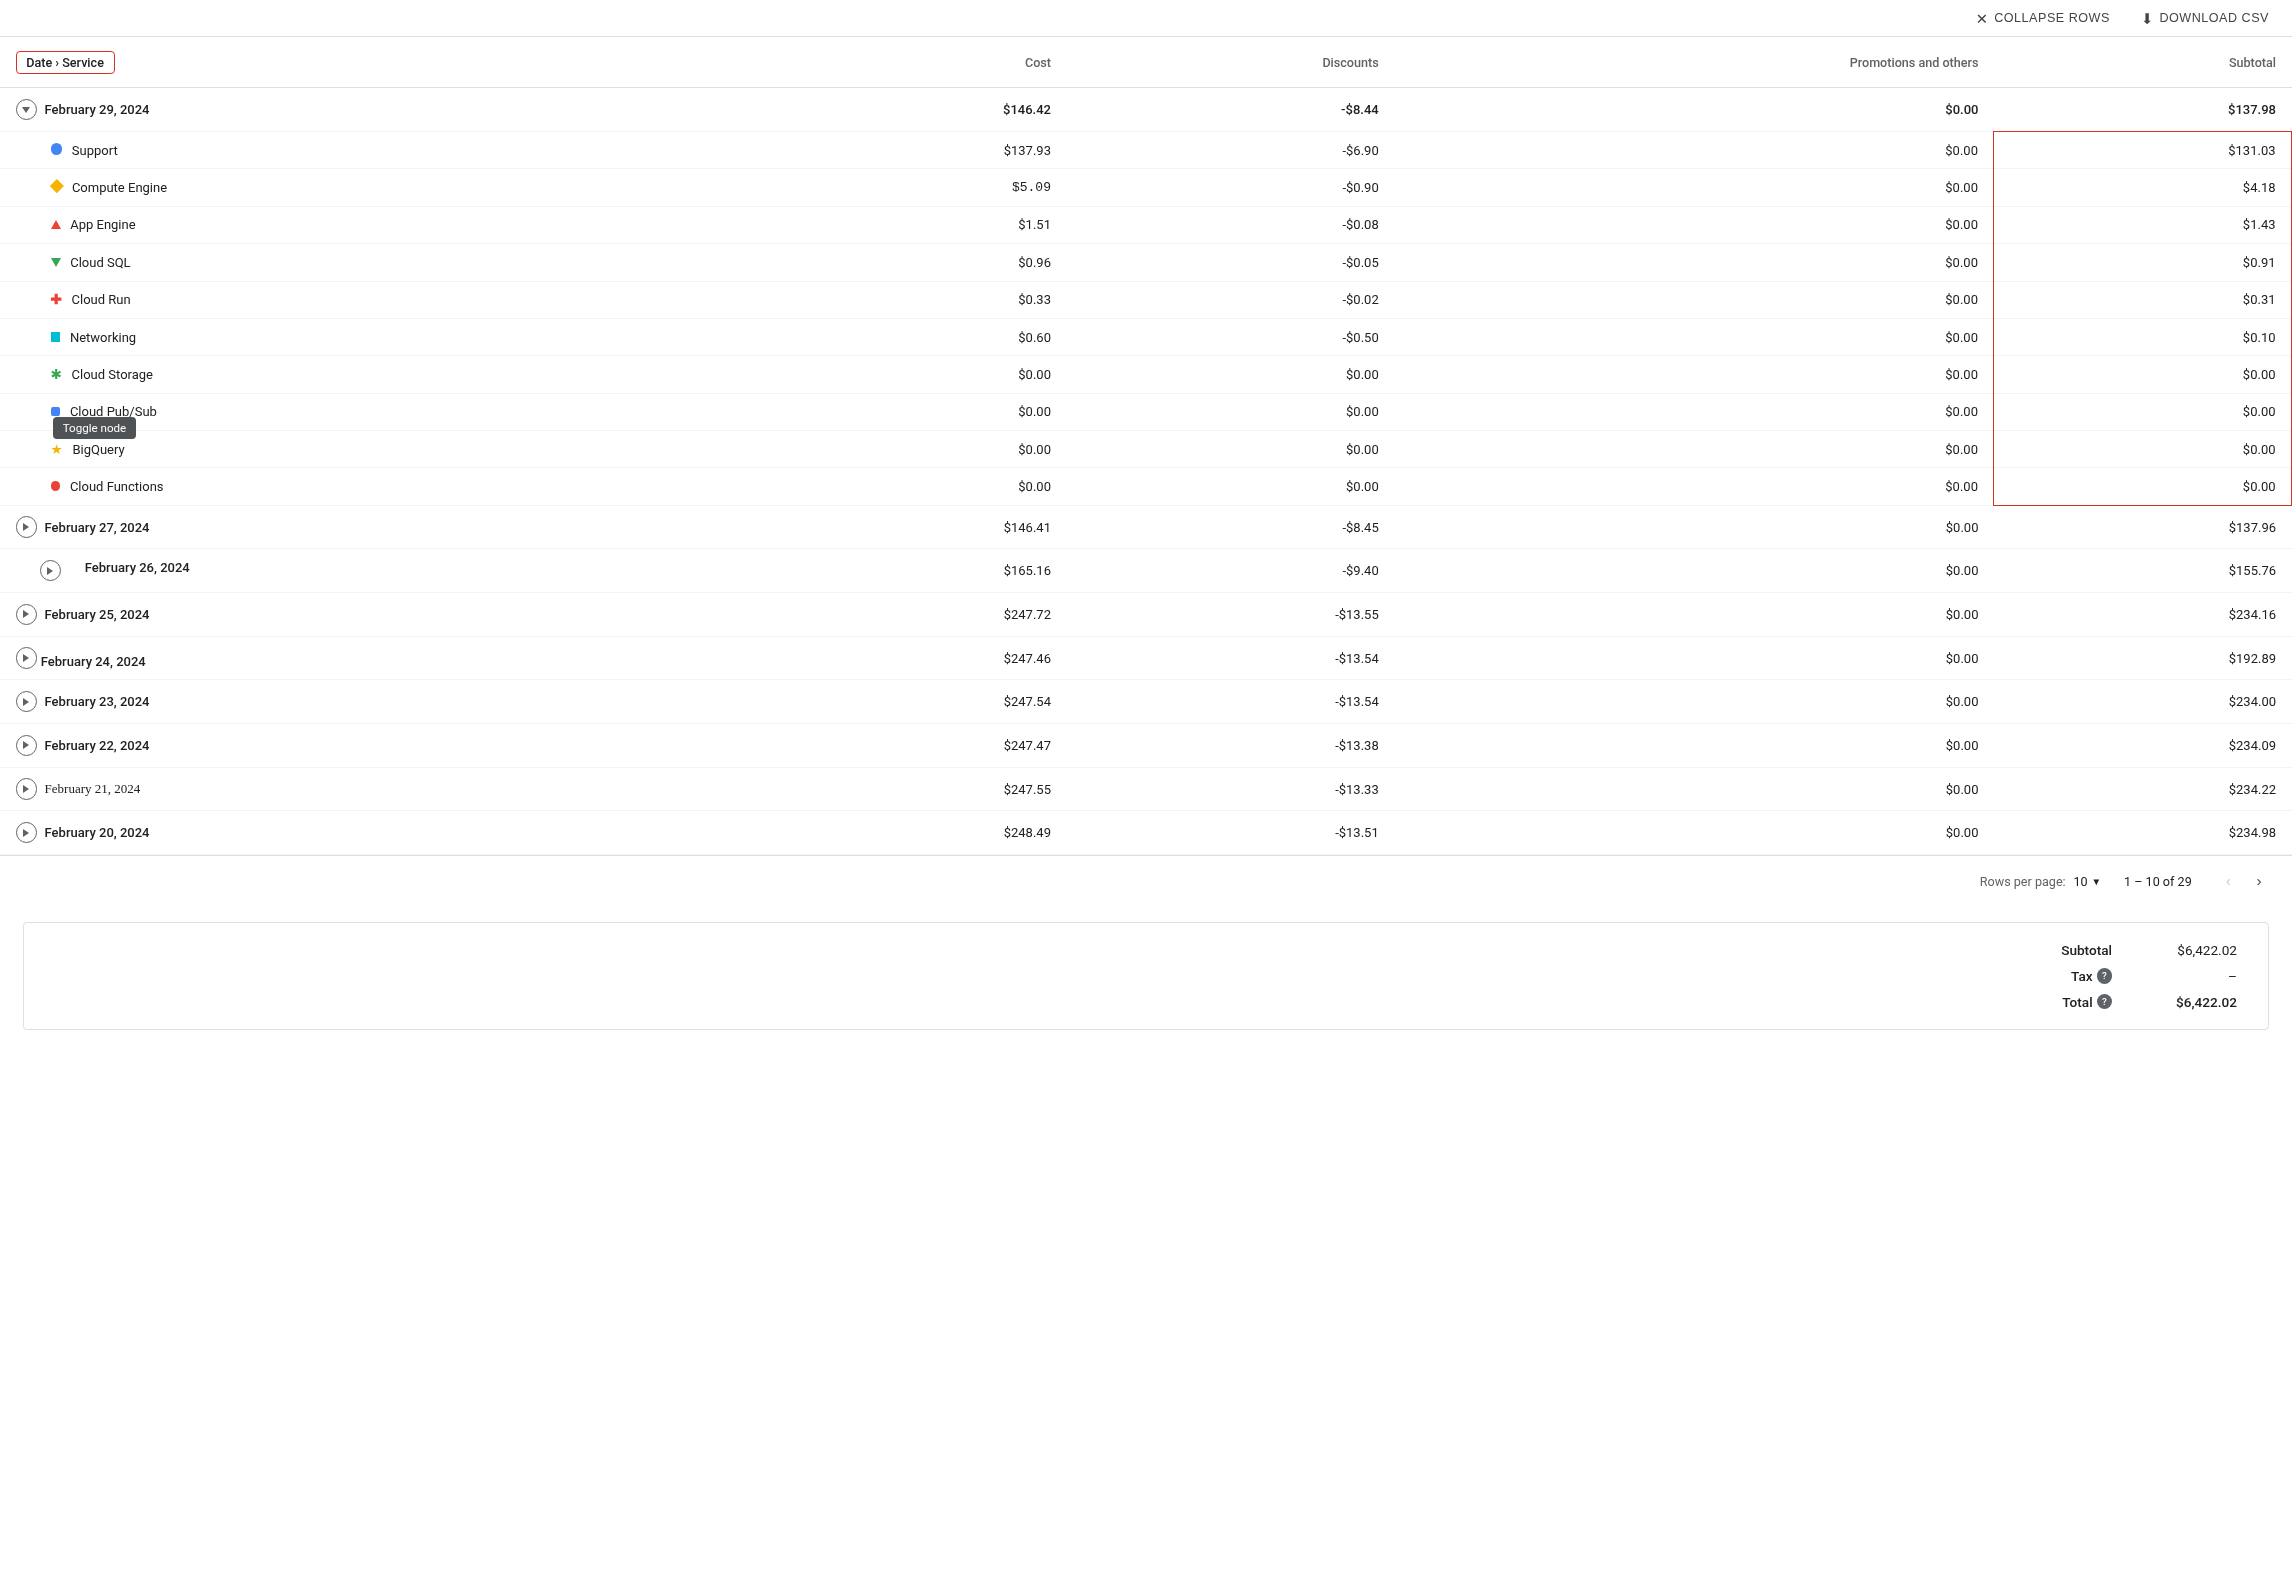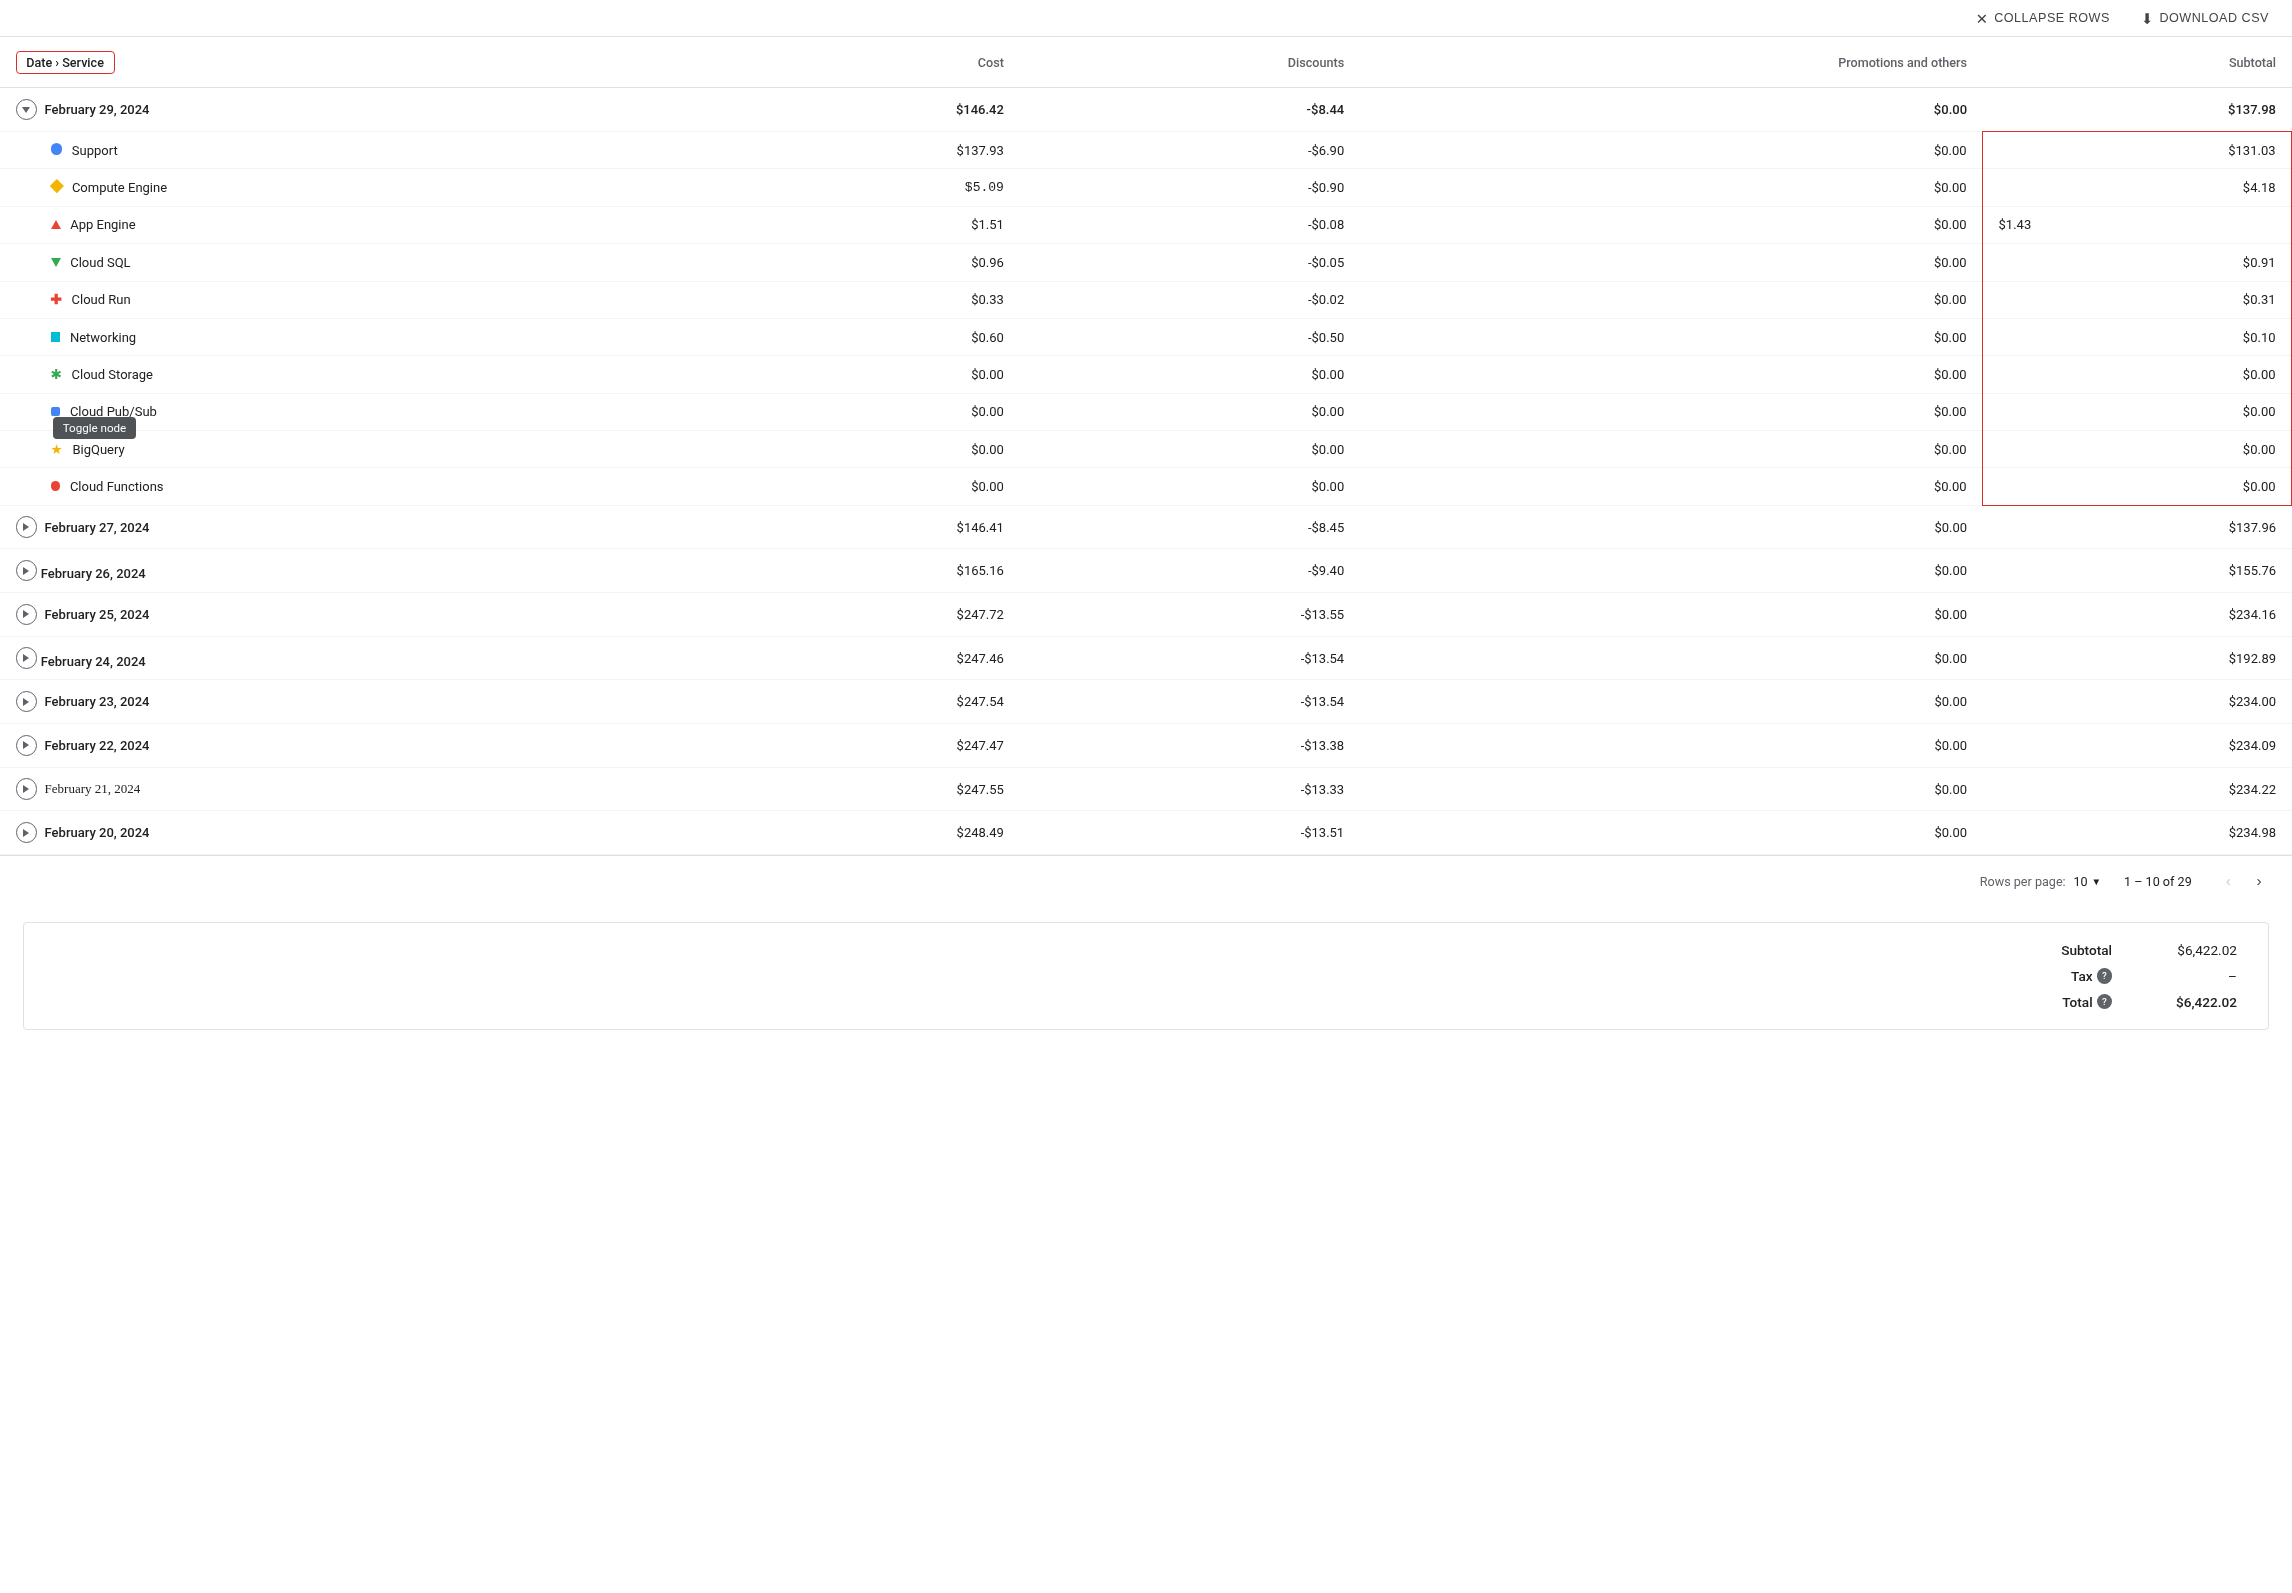--- a/index.html
+++ b/index.html
@@ -123,21 +123,21 @@
         <tr style="border-bottom: 1px solid rgb(241, 243, 244);">
     <td style="text-align:left;padding:10.7px 15.5px;">
       <div style="display:flex;align-items:center;gap:9.7px;padding-left:35px;">
         <span><span style="display:inline-block;width:0;height:0;border-left:5.8px solid transparent;border-right:5.8px solid transparent;border-bottom:9.7px solid #ea4335;"></span></span>
         <span>App Engine</span>
       </div>
     </td>
     <td style="text-align:right;padding:10.7px 15.5px;">$1.51</td>
     <td style="text-align:right;padding:10.7px 15.5px;">-$0.08</td>
     <td style="text-align:right;padding:10.7px 15.5px;">$0.00</td>
-    <td style="text-align:left;padding:10.7px 15.5px;border-left:1.9px solid #d93025;border-right:1.9px solid #d93025;">$1.43</td>
+    <td style="text-align:right;padding:10.7px 15.5px;border-left:1.9px solid #d93025;border-right:1.9px solid #d93025;">$1.43</td>
   </tr>
         <tr style="border-bottom: 1px solid rgb(241, 243, 244);">
     <td style="text-align:left;padding:10.7px 15.5px;">
       <div style="display:flex;align-items:center;gap:9.7px;padding-left:35px;">
         <span><span style="display:inline-block;width:0;height:0;border-left:5.8px solid transparent;border-right:5.8px solid transparent;border-top:9.7px solid #34a853;"></span></span>
         <span>Cloud SQL</span>
       </div>
     </td>
     <td style="text-align:right;padding:10.7px 15.5px;">$0.96</td>
     <td style="text-align:right;padding:10.7px 15.5px;">-$0.05</td>
@@ -225,21 +225,21 @@
         <span>February 27, 2024</span>
       </div>
     </td>
     <td style="text-align:right;padding:10.7px 15.5px;">$146.41</td>
     <td style="text-align:right;padding:10.7px 15.5px;">-$8.45</td>
     <td style="text-align:right;padding:10.7px 15.5px;">$0.00</td>
     <td style="text-align:right;padding:10.7px 15.5px;">$137.96</td>
   </tr>
         <tr style="border-bottom: 1px solid rgb(241, 243, 244);">
     <td style="text-align:left;padding:10.7px 15.5px;font-weight:500;">
-      <div style="display:flex;align-items:flex-end;gap:4px;">
+      <div style="display:flex;align-items:flex-start;gap:24px;margin-left:24px;">
         <button style="width:21.3px;height:21.3px;border-radius:50%;border:1.5px solid #5f6368;display:flex;align-items:center;justify-content:center;cursor:pointer;background:none;flex-shrink:0;">
           <span style="width:0;height:0;border-top:4.9px solid transparent;border-bottom:4.9px solid transparent;border-left:6.8px solid #5f6368;display:inline-block;"></span>
         </button>
         <span>February 26, 2024</span>
       </div>
     </td>
     <td style="text-align:right;padding:10.7px 15.5px;">$165.16</td>
     <td style="text-align:right;padding:10.7px 15.5px;">-$9.40</td>
     <td style="text-align:right;padding:10.7px 15.5px;">$0.00</td>
     <td style="text-align:right;padding:10.7px 15.5px;">$155.76</td>

